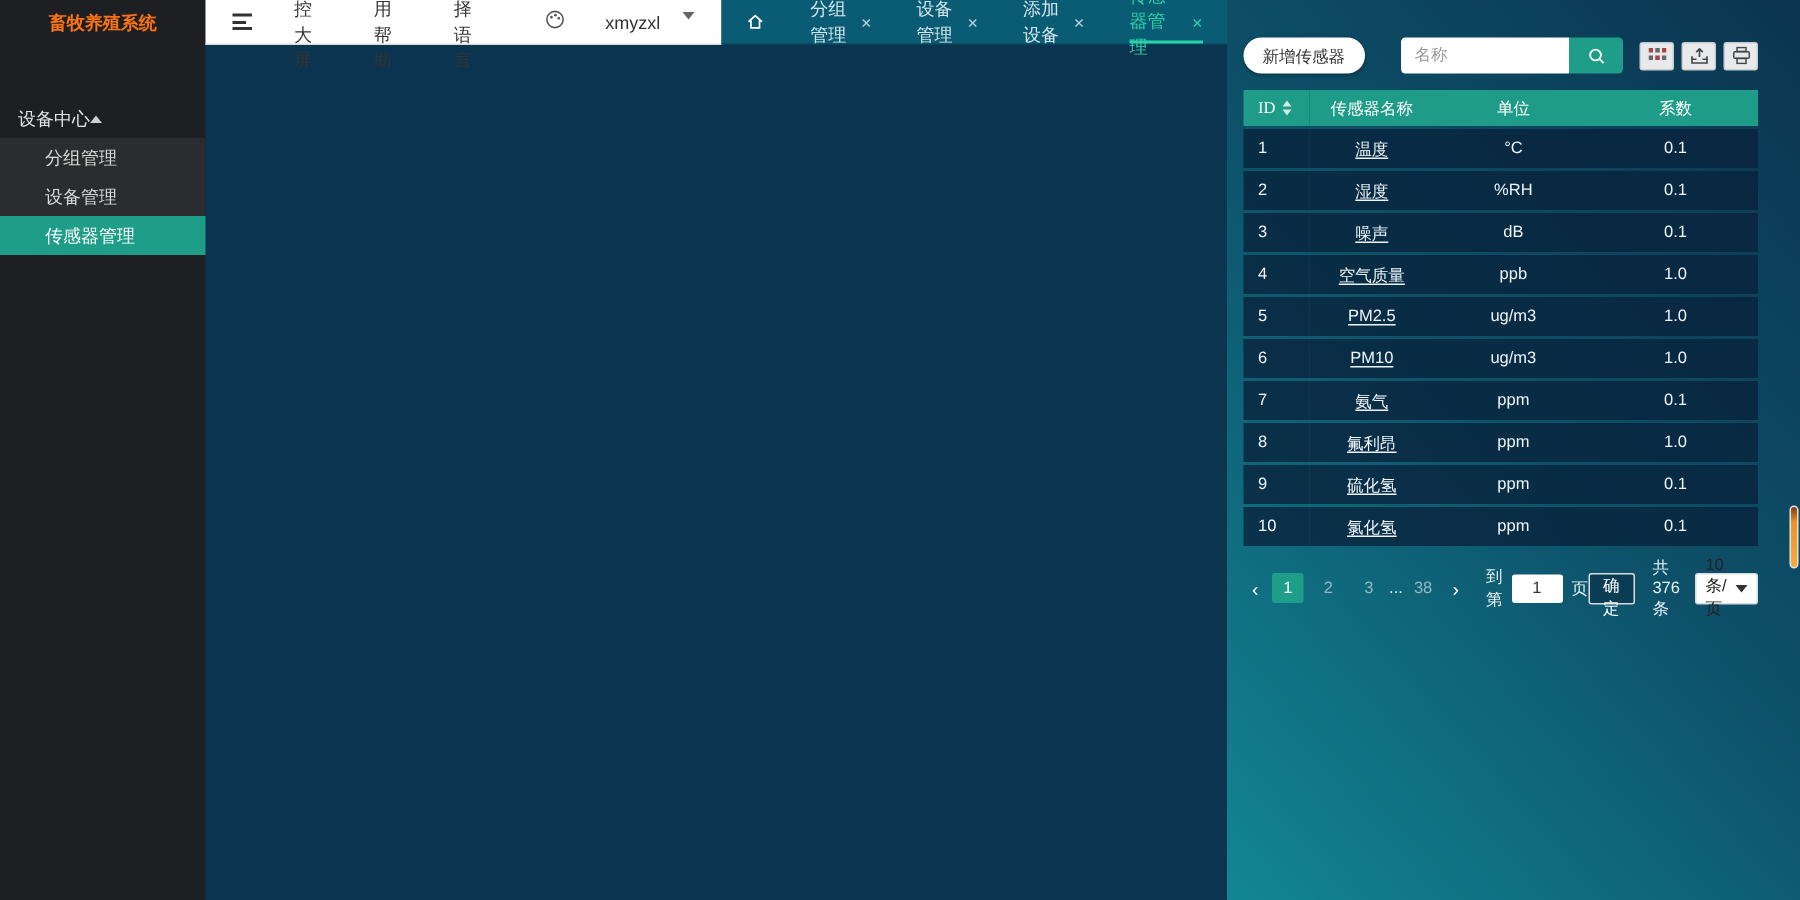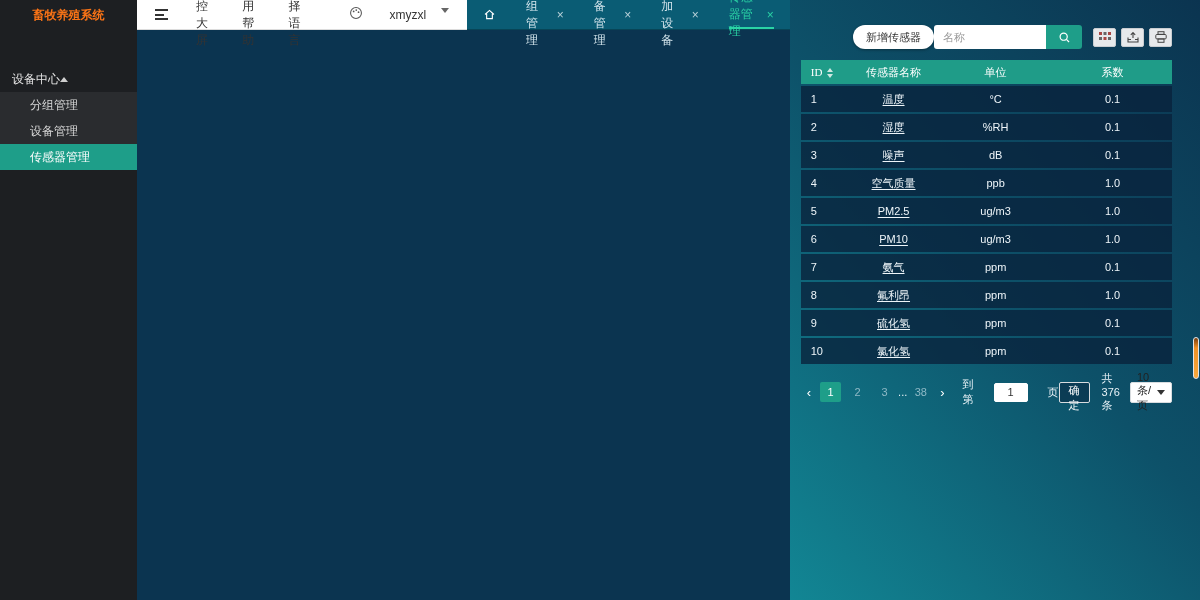--- a/index.html
+++ b/index.html
@@ -49,21 +49,21 @@
   .tab .close { font-size: 12px; color: #b9d2da; line-height: 1; }
   .tab.active { color: #2ad3a5; }
   .tab.active .close { color: #2ad3a5; }
   .tab.active::after { content: ""; position: absolute; left: 0; right: 0; bottom: 0;
           height: 2px; background: #2ad3a5; }
 
   
   .content { flex: 1; position: relative; padding: 0 28px 0 11px;
           background: linear-gradient(228deg, #0b3450 0%, #0d5169 48%, #128694 100%); }
   .toolbar { height: 24px; margin-top: 25px; margin-bottom: 9px;
-          display: flex; align-items: center; justify-content: flex-end; }
+          display: flex; align-items: center; justify-content: space-between; }
   .btn-add { height: 24px; padding: 0 13px; border: none; border-radius: 13px; background: #fff;
           color: #333; font-size: 11px; cursor: pointer; box-shadow: 0 1px 3px rgba(0,0,0,.35); }
   .search-group { display: flex; align-items: center; }
   .search-input { width: 112px; height: 24px; border: none; border-radius: 3px 0 0 3px;
           padding: 12px 9px; font-size: 11px; color: #333; outline: none; }
   .search-input::placeholder { color: #9a9a9a; }
   .search-btn { width: 36px; height: 24px; border: none; border-radius: 0 3px 3px 0;
           background: #1e9e89; display: flex; align-items: center; justify-content: center; cursor: pointer; }
   .tool-btns { margin-left: 11px; display: flex; gap: 5px; }
   .tool-btn { width: 23px; height: 19px; background: #e7e9eb; border: 1px solid #c9cdd1;
@@ -87,21 +87,21 @@
           border-bottom: 4px solid #cfe8e2; }
   .sort .down { width: 0; height: 0; border-left: 3.5px solid transparent; border-right: 3.5px solid transparent;
           border-top: 4px solid #cfe8e2; }
 
   
   .pagination { margin-top: 5px; display: flex; align-items: center; font-size: 11px; color: #e8f2f7; }
   .pg-arrow { color: #fff; padding: 0 6px; font-size: 13px; cursor: pointer; background: none; border: none; }
   .pg-num { min-width: 21px; height: 20px; line-height: 20px; text-align: center; margin: 0 3px;
           color: #8fb9c6; cursor: pointer; border-radius: 2px; }
   .pg-num.active { background: #1e9e89; color: #fff; }
-  .pg-goto { margin-left: 12px; display: flex; align-items: center; gap: 20px; }
+  .pg-goto { margin-left: 12px; display: flex; align-items: center; gap: 6px; }
   .goto-input { width: 34px; height: 19px; border: 1px solid #fff; border-radius: 2px; text-align: center;
           font-size: 11px; color: #333; outline: none; }
   .confirm-btn { height: 21px; padding: 0 9px; background: rgba(10,45,70,.6); border: 1px solid #d8dcdf;
           border-radius: 2px; color: #fff; font-size: 11px; cursor: pointer; }
   .total { margin-left: 12px; }
   .page-size { margin-left: 10px; height: 21px; background: #fff; border: 1px solid #d8dcdf;
           border-radius: 2px; color: #222; display: flex; align-items: center; gap: 6px;
           padding: 0 6px; cursor: pointer; font-size: 11px; }
   .page-size .caret-down { border-top-color: #333; }
 

